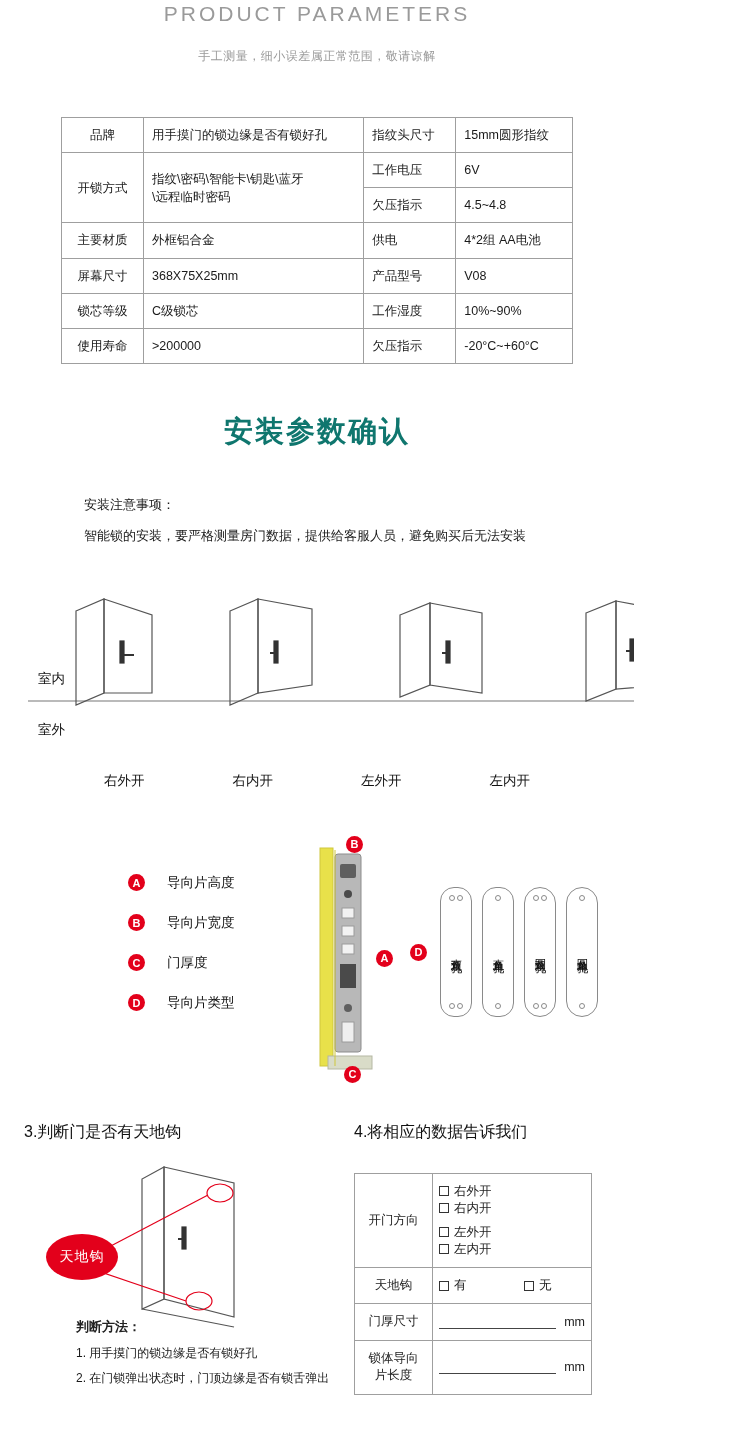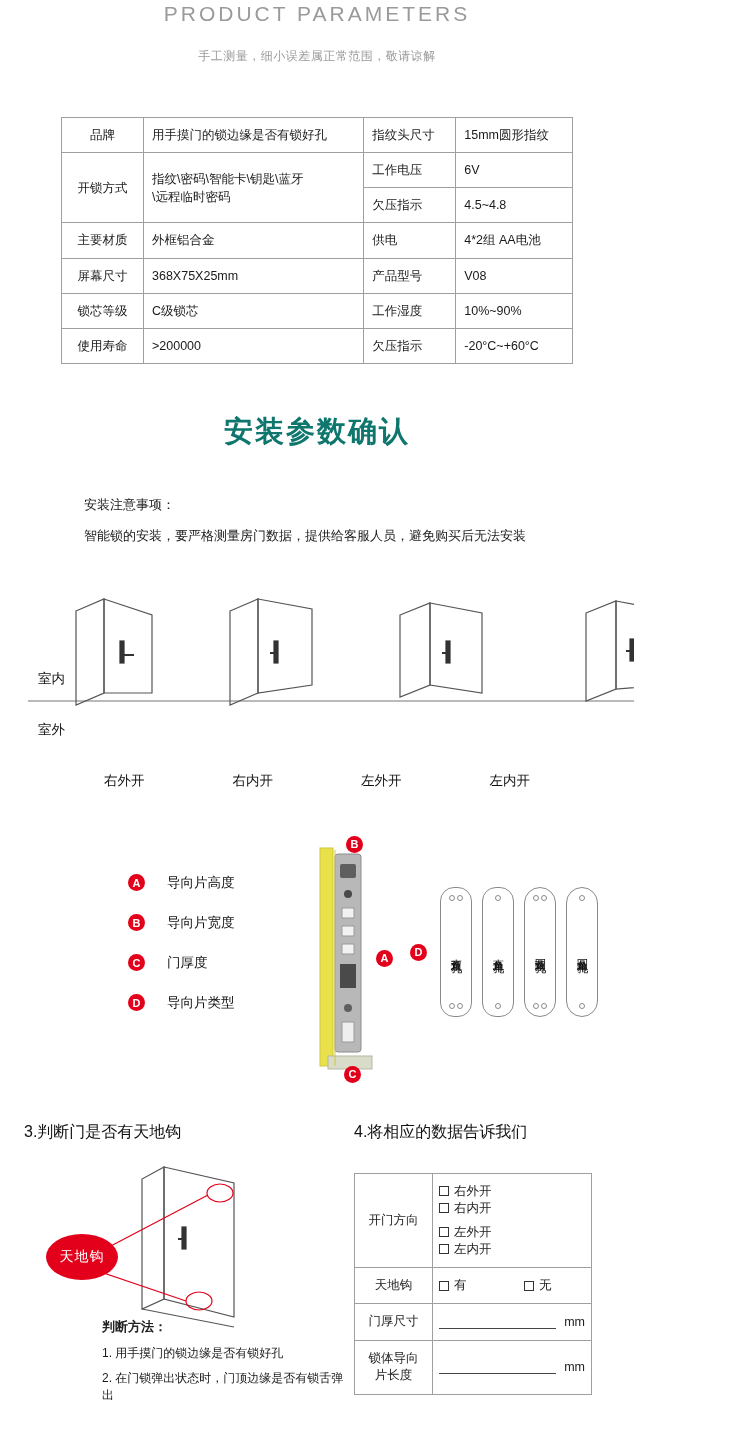--- a/index.html
+++ b/index.html
@@ -116,21 +116,21 @@
   .step3-title { font-size: 16px; color: #111; }
   .step4-title { font-size: 16px; color: #111; }
 
   .tiandi {
     position: absolute; left: 46px; top: 112px;
     width: 72px; height: 46px; border-radius: 50%;
     background: #e3001b; color: #fff; font-size: 14px;
     display: flex; align-items: center; justify-content: center;
     letter-spacing: 1px;
   }
-  .method { position: absolute; left: 102px; top: 196px; font-size: 13px; }
+  .method { position: absolute; left: 76px; top: 196px; font-size: 13px; }
   .method .m-t { font-weight: bold; margin-bottom: 9px; }
   .method .m-i { font-size: 12px; margin-bottom: 8px; color: #1a1a1a; }
 
   table.form {
     width: 100%; border-collapse: collapse; font-size: 12.5px; margin-top: 30px;
   }
   table.form td { border: 1px solid #9f9f9f; padding: 9px 6px; }
   table.form td.k { width: 78px; text-align: center; line-height: 1.4; }
   .chk { display: inline-flex; align-items: center; margin-right: 20px; }
   .chk .box {

